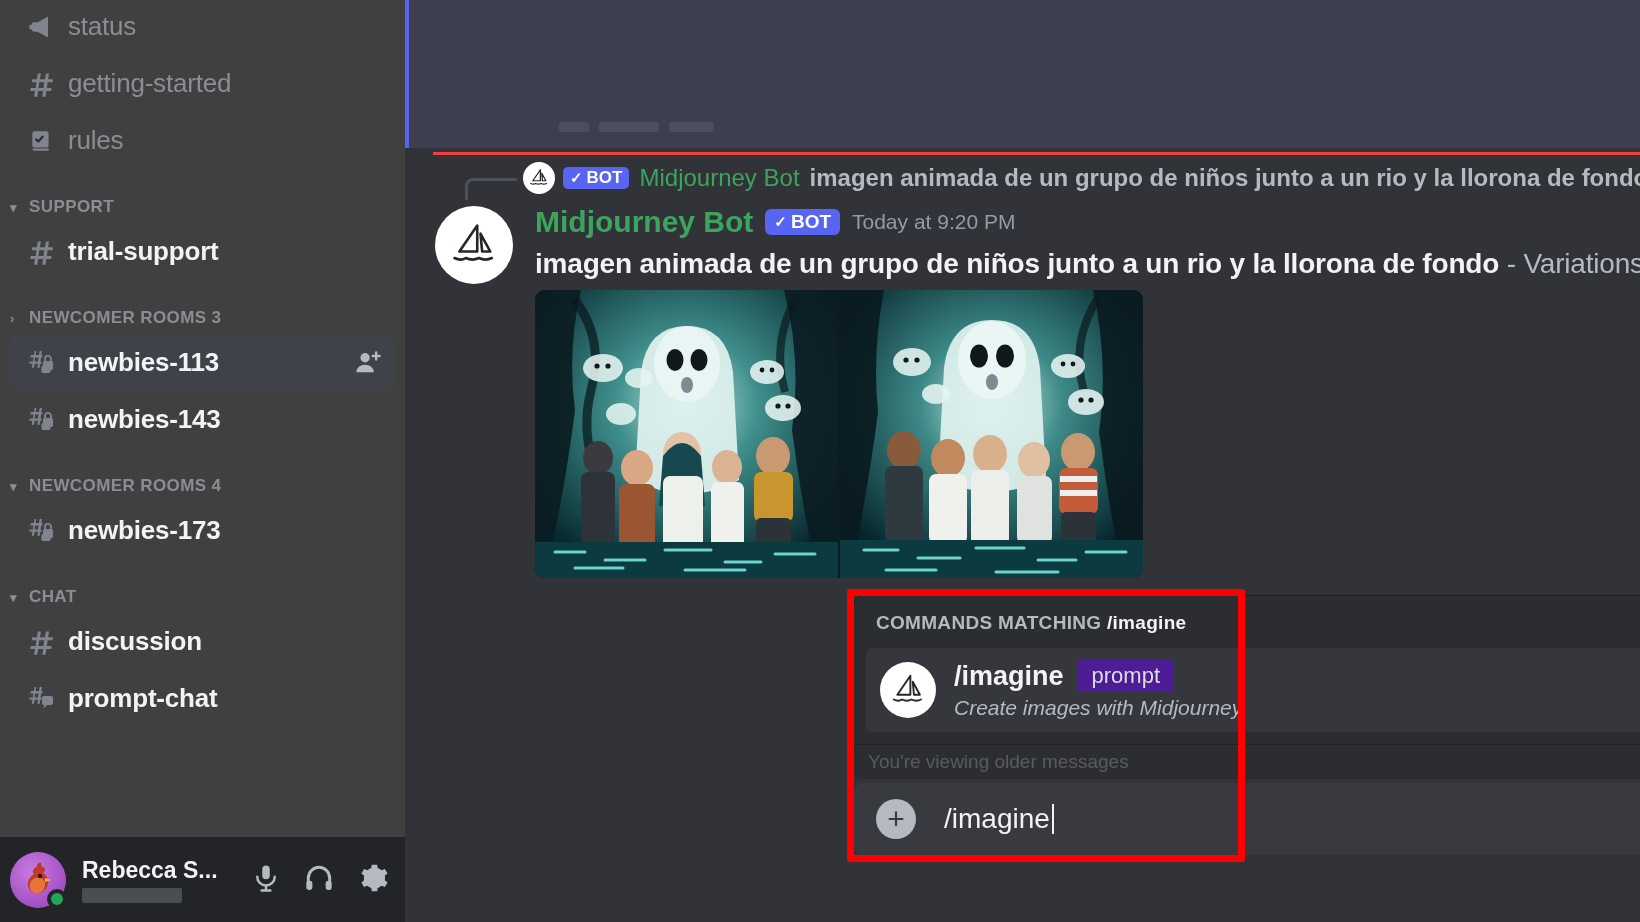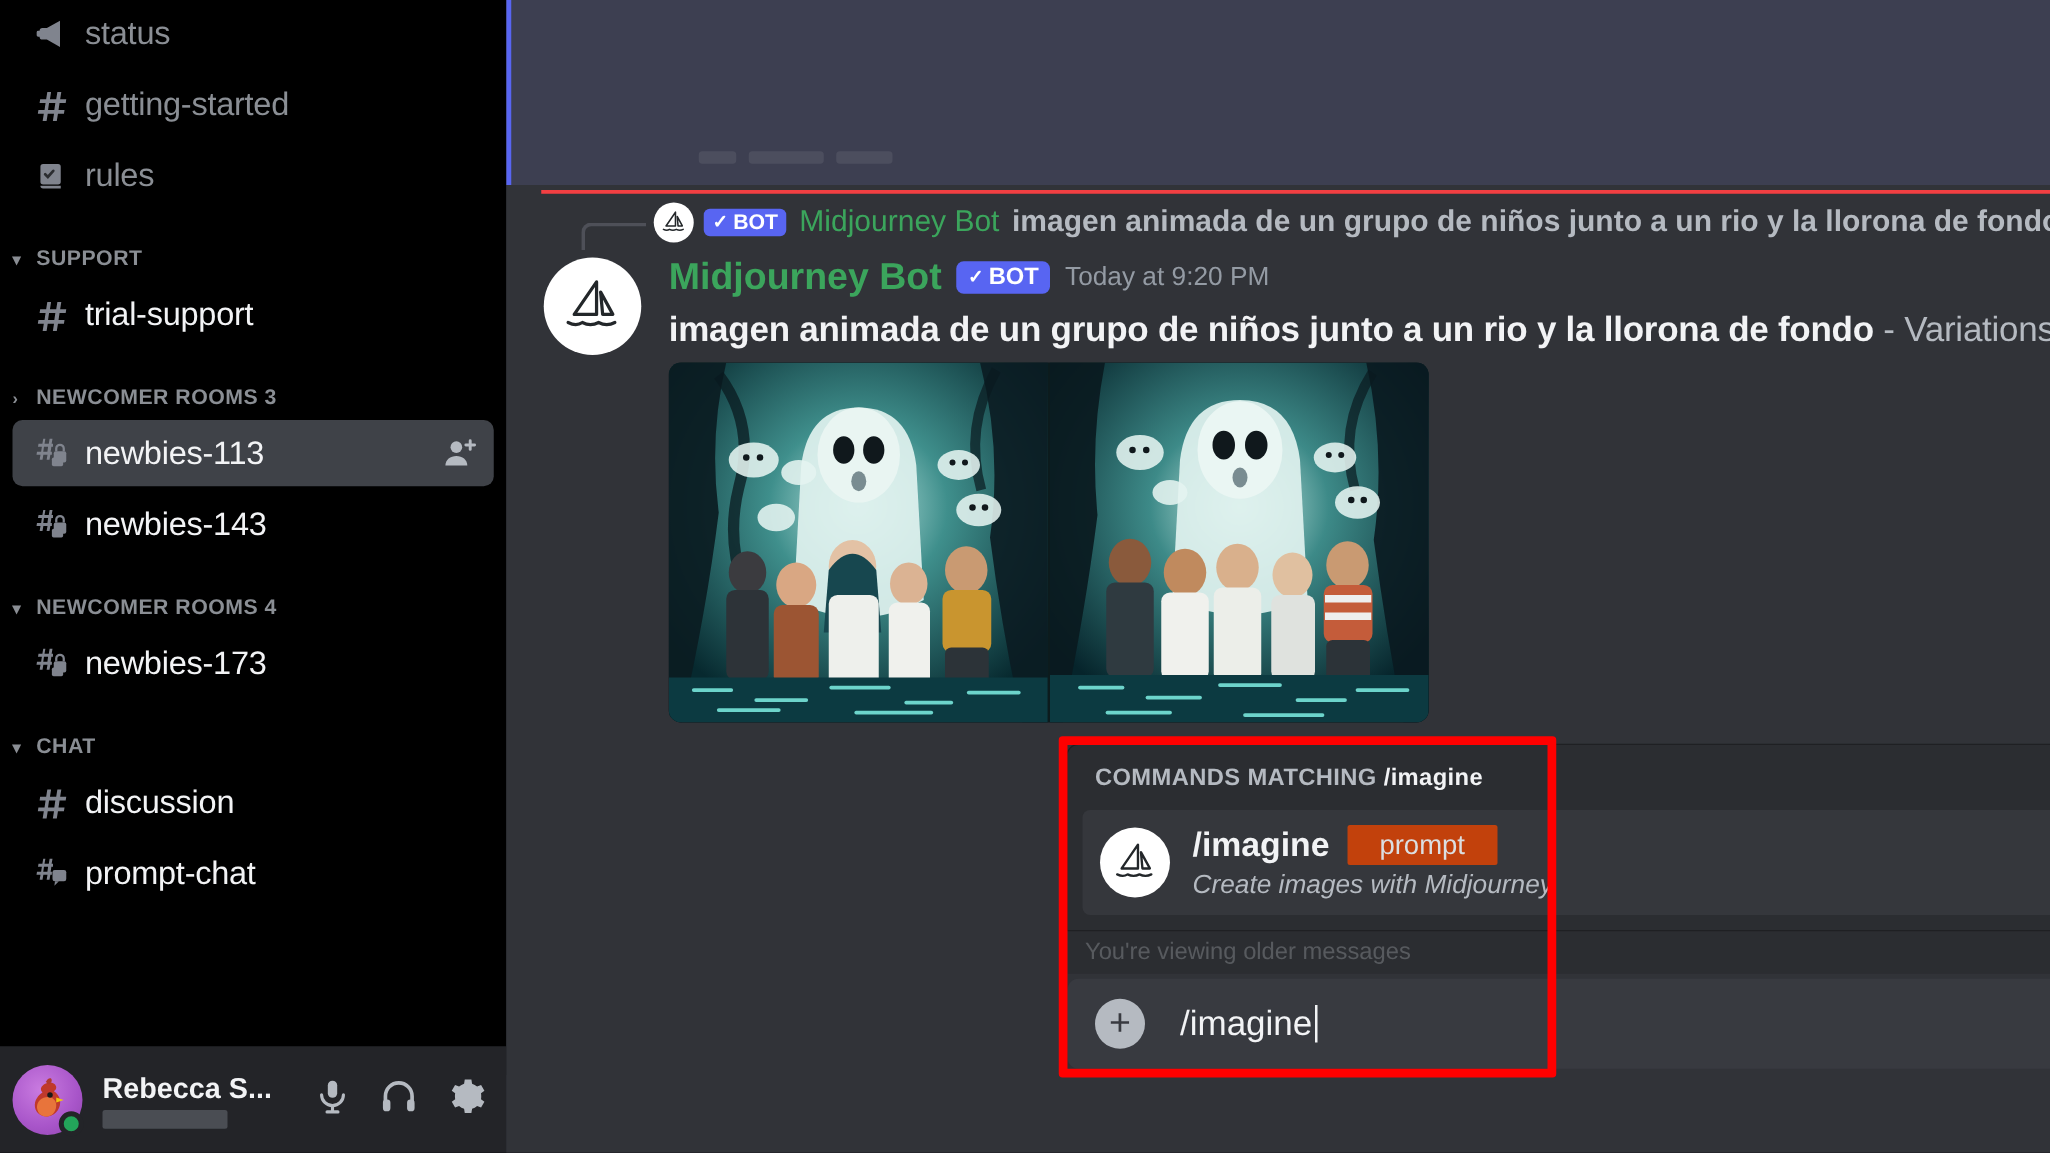--- a/index.html
+++ b/index.html
@@ -7,21 +7,21 @@
     width: 1640px; height: 922px;
     background: #1e1f22;
     font-family: "Liberation Sans", sans-serif;
     overflow: hidden;
   }
   #app { position: relative; width: 1640px; height: 922px; display: flex; }
 
   
   .sidebar {
     width: 405px; height: 922px;
-    background: #000000;
+    background: #404040;
     position: relative;
     flex: 0 0 405px;
     overflow: hidden;
   }
   .chan-list { position: absolute; top: 0; left: 0; right: 0; bottom: 85px; padding-top: 2px; }
 
   .chan {
     display: flex; align-items: center;
     height: 53px;
     margin: 0 10px 4px 10px;
@@ -33,21 +33,21 @@
   .chan.active { background: #3f4248; }
   .chan .ic {
     width: 34px; flex: 0 0 34px;
     display: flex; align-items: center; justify-content: center;
     color: #80848e; margin-right: 10px;
   }
   .chan .nm {
     font-size: 26px; letter-spacing: -0.2px;
     color: #8a8e94; white-space: nowrap;
   }
-  .chan.bold .nm { color: #f2f3f5; font-weight: normal; }
+  .chan.bold .nm { color: #f2f3f5; font-weight: bold; }
   .chan .trail { margin-left: auto; color: #b5bac1; display:flex; align-items:center;}
 
   .cat {
     display: flex; align-items: center;
     padding: 26px 0 8px 10px;
     color: #8a8e94;
     font-size: 17px; font-weight: bold; letter-spacing: .4px;
   }
   .cat .arrow { font-size: 13px; margin-right: 7px; width: 12px; display:inline-block;}
   .cat .ctext { white-space: nowrap; }
@@ -161,22 +161,22 @@
   }
   .cmd-hdr .q { color: #f2f3f5; }
   .cmd-row {
     display: flex; align-items: center; gap: 18px;
     margin: 0 12px; padding: 12px 14px; border-radius: 6px;
     background: #35373c;
   }
   .cmd-av { width: 56px; height: 56px; border-radius: 50%; background: #fff; flex: 0 0 56px; display:flex;align-items:center;justify-content:center;}
   .cmd-name { font-size: 27px; font-weight: bold; color: #f2f3f5; }
   .cmd-opt {
-    background: #c2410c; color: #dbdee1; font-size: 22px;
-    padding: 3px 26px; border-radius: 2px; margin-left: 14px;
+    background: #4c1d95; color: #dbdee1; font-size: 22px;
+    padding: 3px 14px; border-radius: 2px; margin-left: 14px;
   }
   .cmd-desc { font-size: 21px; color: #b5bac1; margin-top: 4px; font-style: italic; }
 
   .jump-bar {
     position: absolute; left: 449px; top: 745px; width: 1105px; height: 34px;
     background: #2b2d31; z-index: 25; overflow: hidden;
   }
   .jump-text { font-size: 19px; color: #8d9196; padding: 6px 0 0 14px; opacity: .45; white-space: nowrap;}
 
   .composer {

